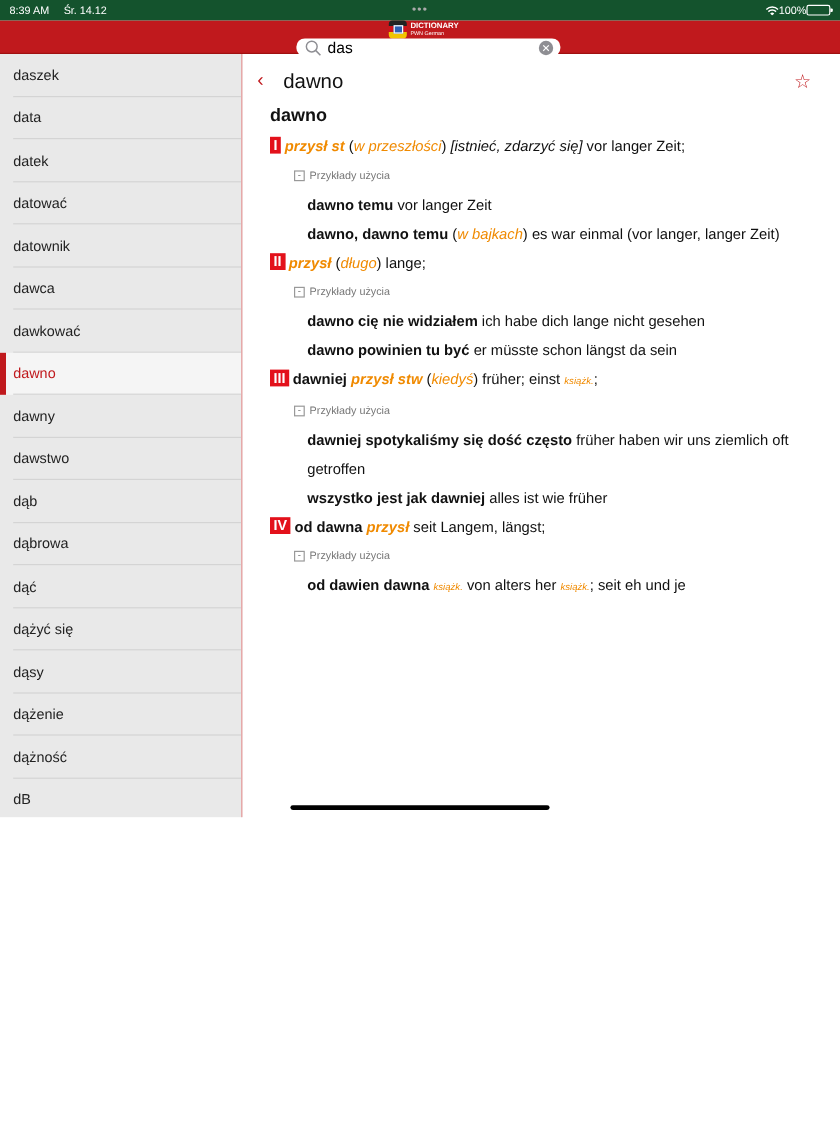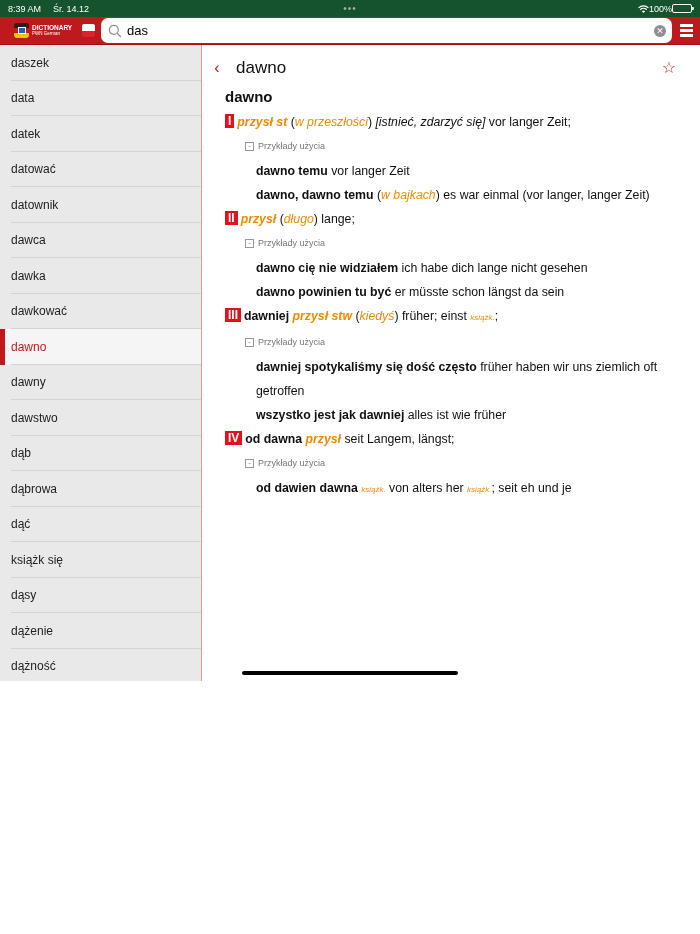--- a/index.html
+++ b/index.html
@@ -4,21 +4,21 @@
 <style>
   * { box-sizing: border-box; margin: 0; padding: 0; }
   html, body { width: 700px; height: 934px; overflow: hidden; background: #fff; font-family: "Liberation Sans", sans-serif; }
   .statusbar { height: 17px; background: #14532d; color: #fff; font-size: 9px; position: relative; display: flex; align-items: center; padding: 0 8px; }
   .statusbar .time { margin-right: 12px; }
   .statusbar .dots { position: absolute; left: 50%; transform: translateX(-50%); top: 3px; font-size: 10px; letter-spacing: 1px; color: #aaa; }
   .statusbar .right { margin-left: auto; display: flex; align-items: center; gap: 0; }
   .battery { width: 20px; height: 9px; border: 1px solid #fff; border-radius: 2px; padding: 1px; position: relative; }
   .battery::after { content: ""; position: absolute; right: -3px; top: 2px; width: 2px; height: 3px; background: #fff; border-radius: 0 1px 1px 0; }
   .battery .fill { width: 100%; height: 100%; background: #fff; border-radius: 1px; }
-  .topbar { height: 28px; background: #c0191d; display: flex; align-items: center; padding: 0 0 0 14px; border-bottom: 1px solid #a01010; }
+  .topbar { height: 28px; background: #c0191d; display: flex; align-items: center; padding: 0 0 0 14px; border-bottom: 1px solid #a01010; flex-direction: column; }
   .logo { display: flex; align-items: center; gap: 3px; width: 66px; }
   .logo-box { width: 15px; height: 15px; border-radius: 3px; background: linear-gradient(#222 0 33%, #d0121a 33% 66%, #f2c400 66%); display: flex; align-items: center; justify-content: center; }
   .logo-box .inner { width: 8px; height: 7px; background: #2b5fb3; border: 1px solid #fff; }
   .logo-text { color: #fff; line-height: 1; }
   .logo-text .t1 { font-size: 6.5px; font-weight: bold; }
   .logo-text .t2 { font-size: 4.5px; }
   .flag { width: 13px; height: 13px; border-radius: 2px; background: linear-gradient(#fff 0 50%, #e0202a 50%); margin: 0 6px 0 2px; box-shadow: 0 0 1px rgba(0,0,0,.4); }
   .search { flex: 1; height: 25px; background: #fff; border-radius: 7px; display: flex; align-items: center; padding: 0 6px 0 7px; }
   .search .mag { width: 14px; height: 14px; margin-right: 5px; }
   .search input { border: none; outline: none; flex: 1; font-size: 13px; font-family: "Liberation Sans", sans-serif; color: #000; background: transparent; }
@@ -95,29 +95,28 @@
 </div>
 
 <div class="main">
   <div class="sidebar">
     <div class="list-item">daszek</div>
     <div class="list-item">data</div>
     <div class="list-item">datek</div>
     <div class="list-item">datować</div>
     <div class="list-item">datownik</div>
     <div class="list-item">dawca</div>
-    <div class="list-item">dawka</div>
     <div class="list-item">dawkować</div>
     <div class="list-item active">dawno</div>
     <div class="list-item">dawny</div>
     <div class="list-item">dawstwo</div>
     <div class="list-item">dąb</div>
     <div class="list-item">dąbrowa</div>
     <div class="list-item">dąć</div>
-    <div class="list-item">książk się</div>
+    <div class="list-item">dążyć się</div>
     <div class="list-item">dąsy</div>
     <div class="list-item">dążenie</div>
     <div class="list-item">dążność</div>
     <div class="list-item">dB</div>
     <div class="list-item">db</div>
     <div class="list-item">dbać</div>
     <div class="list-item">dbałość</div>
     <div class="list-item">dbały</div>
   </div>
 

